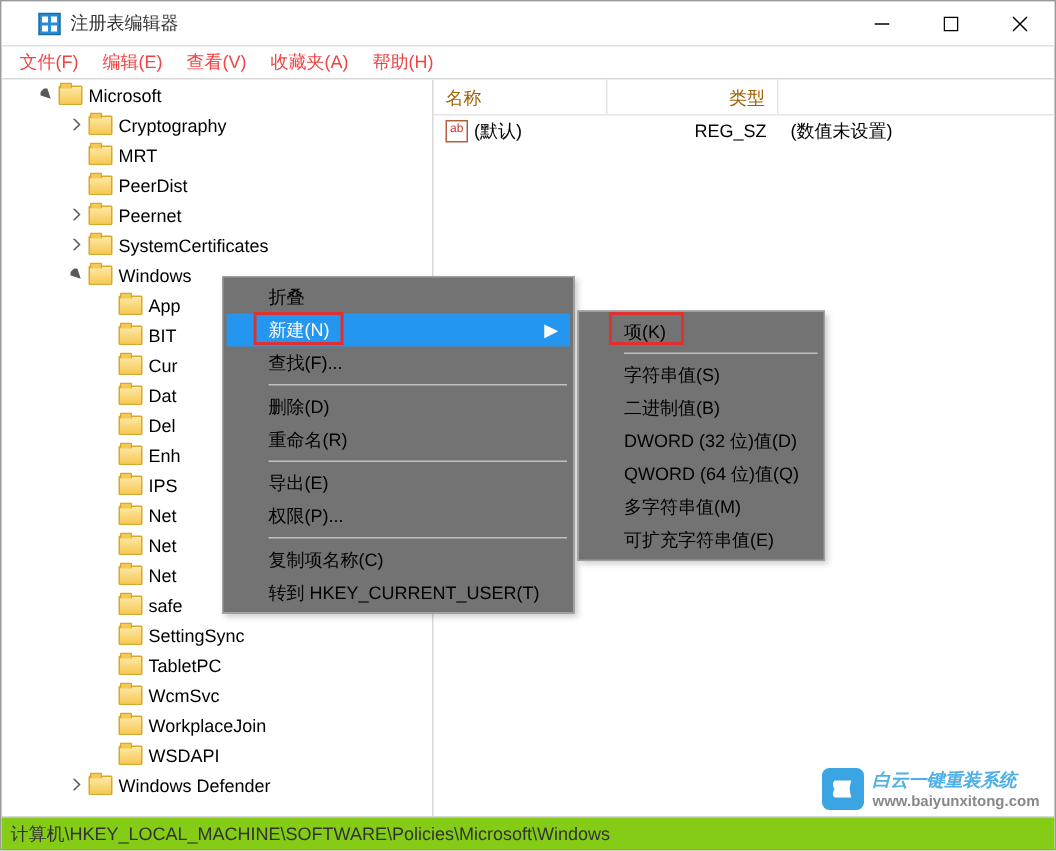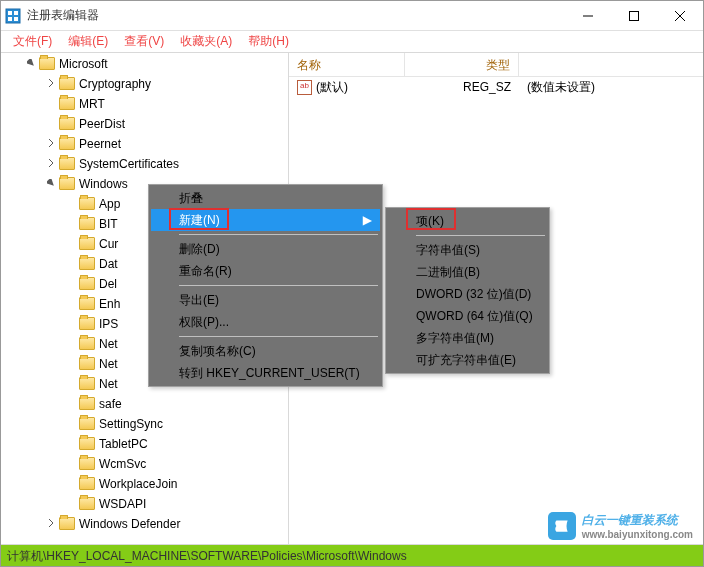--- a/index.html
+++ b/index.html
@@ -1,18 +1,18 @@
 <!DOCTYPE html>
 <html><head>
 <meta charset="utf-8">
 <style>
 * { box-sizing: border-box; margin: 0; padding: 0; font-family: "Microsoft YaHei", "Segoe UI", sans-serif; font-size: 12px; }
 body { width: 704px; height: 567px; background: #fff; overflow: hidden; position: relative; border: 1px solid #999; }
 
-.titlebar { height: 30px; background: #fff; display: flex; align-items: center; padding: 0 0 0 4px; border-bottom: 1px solid #e0e0e0; }
+.titlebar { height: 30px; background: #fff; display: flex; align-items: center; padding: 0 0 0 24px; border-bottom: 1px solid #e0e0e0; }
 .titlebar .app-icon { width: 16px; height: 16px; margin-right: 6px; }
 .titlebar .title { flex: 1; color: #333; }
 .titlebar .win-controls { display: flex; }
 .titlebar .win-btn { width: 46px; height: 30px; display: flex; align-items: center; justify-content: center; color: #333; }
 .titlebar .win-btn svg { width: 10px; height: 10px; }
 
 .menubar { height: 22px; display: flex; align-items: center; padding: 0 4px; border-bottom: 1px solid #d9d9d9; }
 .menubar .menu-item { padding: 2px 8px; color: #ef4444; }
 
 .content { display: flex; height: calc(100% - 30px - 22px - 22px); }
@@ -265,20 +265,21 @@
 <div class="statusbar">
   <span>计算机\HKEY_LOCAL_MACHINE\SOFTWARE\Policies\Microsoft\Windows</span>
 </div>
 
 <div class="context-menu cm1">
   <div class="cm-item">折叠</div>
   <div class="cm-item highlighted">
       <span>新建(N)</span>
       <span class="sub-arrow">▶</span>
     </div>
+  <div class="cm-item">查找(F)...</div>
   <div class="cm-sep"></div>
   <div class="cm-item">删除(D)</div>
   <div class="cm-item">重命名(R)</div>
   <div class="cm-sep"></div>
   <div class="cm-item">导出(E)</div>
   <div class="cm-item">权限(P)...</div>
   <div class="cm-sep"></div>
   <div class="cm-item">复制项名称(C)</div>
   <div class="cm-item">转到 HKEY_CURRENT_USER(T)</div>
 </div>

